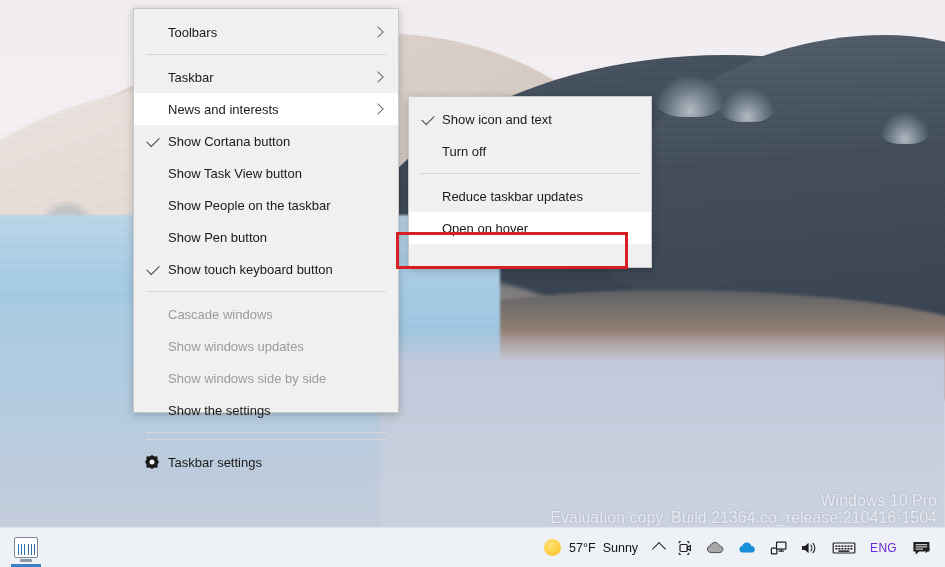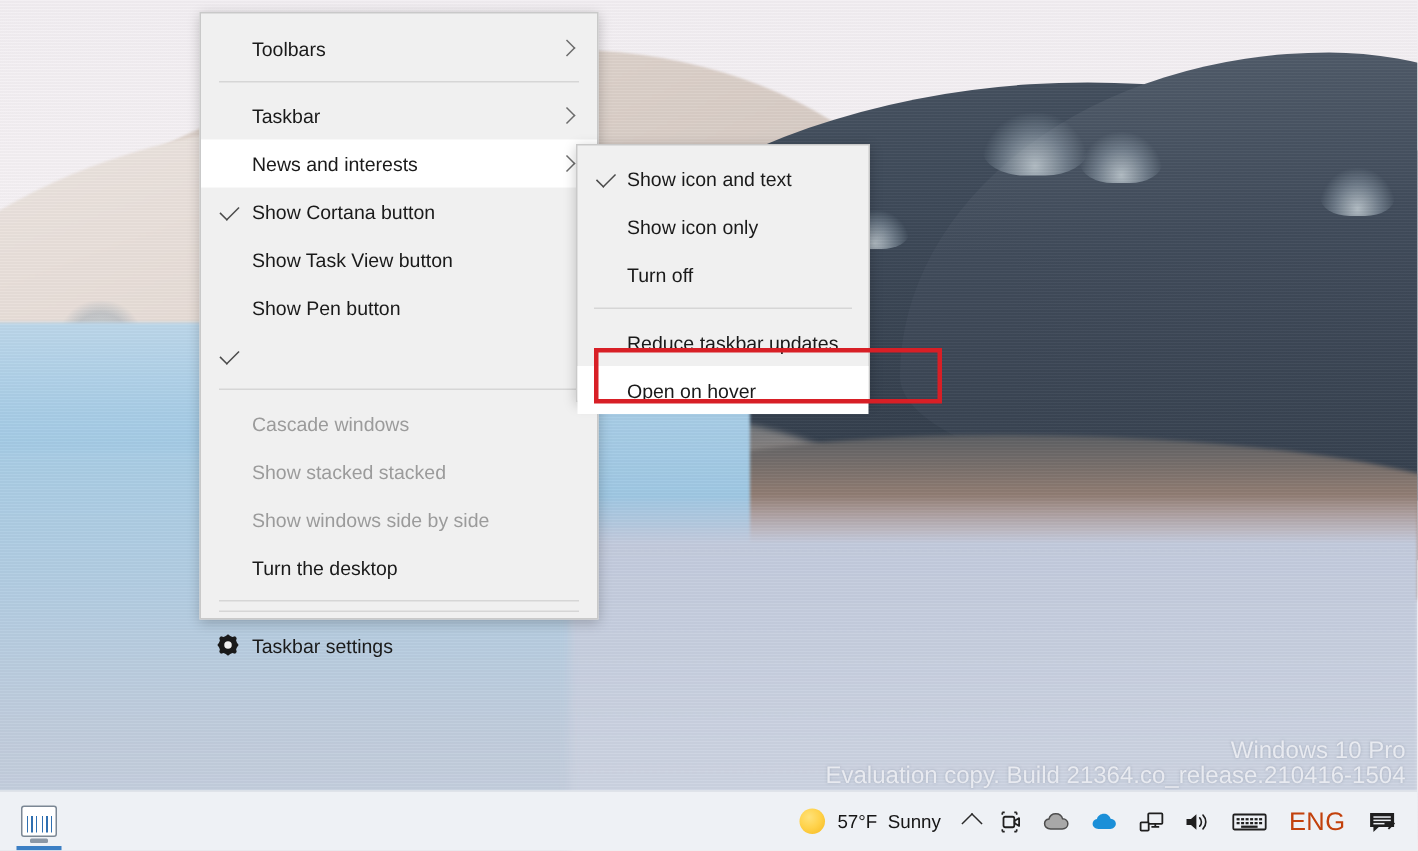--- a/index.html
+++ b/index.html
@@ -200,39 +200,39 @@
   }
   .weather-text { display: flex; gap: 7px; }
 
   .chev-up {
     width: 9px; height: 9px;
     border-left: 1.4px solid #2a2a2a;
     border-top: 1.4px solid #2a2a2a;
     transform: rotate(45deg);
     margin-top: 3px;
   }
-  .lang { font-size: 17px; letter-spacing: .3px; color: #c2410c; padding: 0 8px; }
+  .lang { font-size: 12px; letter-spacing: .3px; color: #6d28d9; padding: 0 8px; }
 
   
   .ctx {
     position: absolute;
     background: #f0f0f0;
     border: 1px solid #c9c9c9;
     box-shadow: 0 2px 8px rgba(0,0,0,0.22);
     box-sizing: border-box;
     z-index: 30;
   }
   #main-menu {
     left: 133px; top: 8px;
     width: 266px; height: 405px;
     padding: 7px 0;
   }
   #submenu {
-    left: 384px; top: 96px;
-    width: 196px; height: 172px;
+    left: 408px; top: 96px;
+    width: 244px; height: 172px;
     padding: 6px 0;
     z-index: 40;
   }
   .mi {
     position: relative;
     height: 32px;
     display: flex;
     align-items: center;
     font-size: 13px;
     color: #1a1a1a;
@@ -332,56 +332,57 @@
         <span class="arrow"></span>
       </div>
       <div class="mi">
         <span class="check"></span>
         <span>Show Cortana button</span>
       </div>
       <div class="mi">
         <span>Show Task View button</span>
       </div>
       <div class="mi">
+        <span>Show People on the taskbar</span>
+      </div>
+      <div class="mi">
         <span>Show Pen button</span>
       </div>
       <div class="mi">
         <span class="check"></span>
+        <span>Show touch keyboard button</span>
       </div>
       <div class="sep"></div>
       <div class="mi disabled">
         <span>Cascade windows</span>
       </div>
       <div class="mi disabled">
-        <span>Show stacked stacked</span>
+        <span>Show windows updates</span>
       </div>
       <div class="mi disabled">
         <span>Show windows side by side</span>
       </div>
       <div class="mi">
-        <span>Turn the desktop</span>
+        <span>Show the settings</span>
       </div>
       <div class="sep"></div>
       <div class="sep"></div>
       <div class="mi">
         <svg class="gear" viewBox="0 0 16 16">
           <path fill="#1a1a1a" d="M8 0.9 L9.5 2.0 A6.2 6.2 0 0 1 10.9 2.6 L12.7 2.2 L13.8 3.3 L13.4 5.1 A6.2 6.2 0 0 1 14.0 6.5 L15.1 8 L14.0 9.5 A6.2 6.2 0 0 1 13.4 10.9 L13.8 12.7 L12.7 13.8 L10.9 13.4 A6.2 6.2 0 0 1 9.5 14.0 L8 15.1 L6.5 14.0 A6.2 6.2 0 0 1 5.1 13.4 L3.3 13.8 L2.2 12.7 L2.6 10.9 A6.2 6.2 0 0 1 2.0 9.5 L0.9 8 L2.0 6.5 A6.2 6.2 0 0 1 2.6 5.1 L2.2 3.3 L3.3 2.2 L5.1 2.6 A6.2 6.2 0 0 1 6.5 2.0 Z"></path>
           <circle cx="8" cy="8" r="2.5" fill="#f0f0f0"></circle>
         </svg>
         <span>Taskbar settings</span>
       </div>
     </div>
 
   <div class="ctx" id="submenu">
       <div class="mi">
         <span class="check"></span>
         <span>Show icon and text</span>
-      </div>
-      <div class="mi">
-        <span>Show icon only</span>
       </div>
       <div class="mi">
         <span>Turn off</span>
       </div>
       <div class="sep"></div>
       <div class="mi">
         <span>Reduce taskbar updates</span>
       </div>
       <div class="mi hl">
         <span>Open on hover</span>

